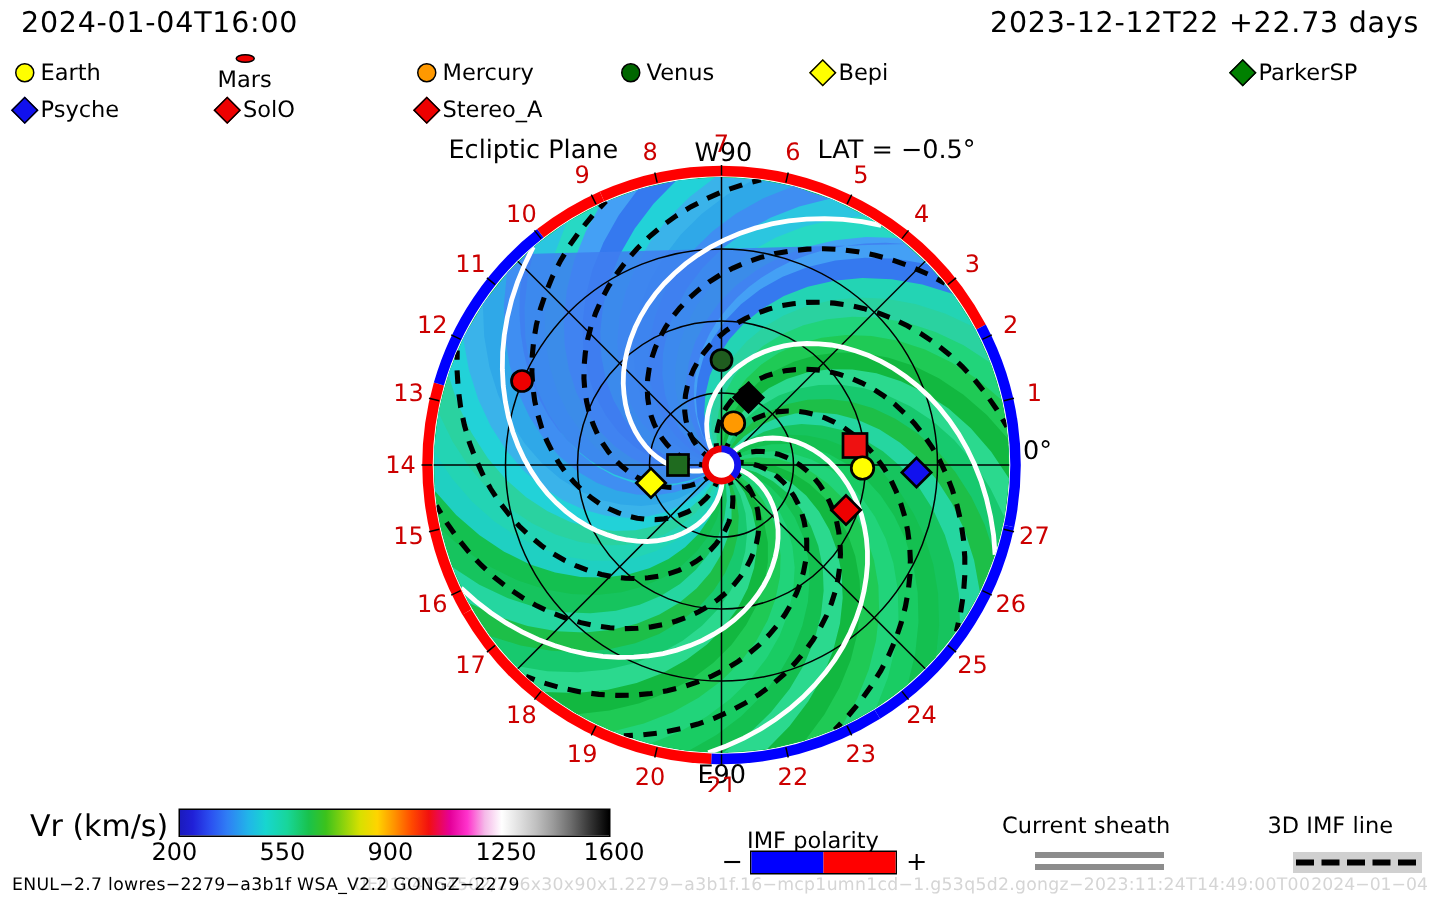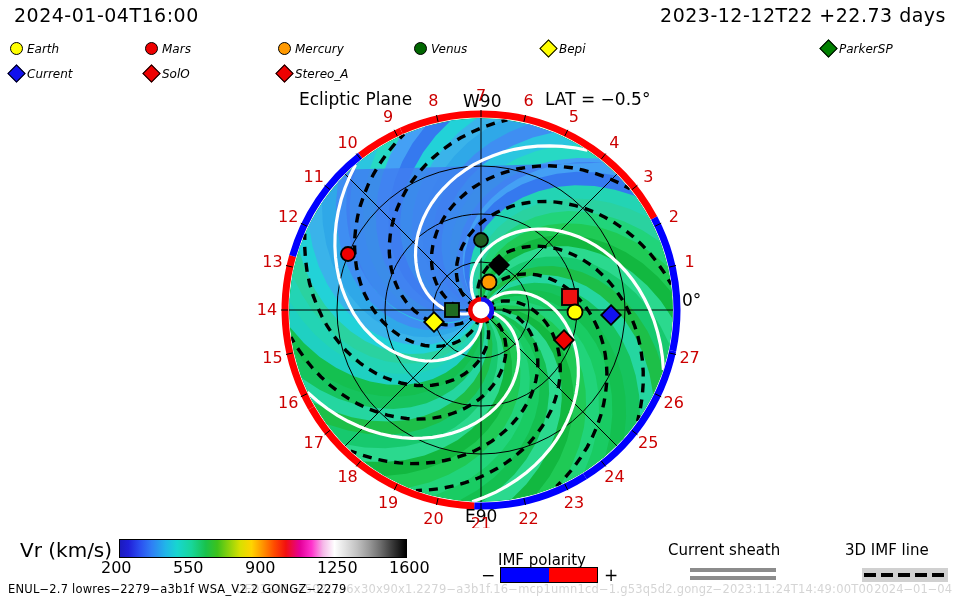--- a/index.html
+++ b/index.html
@@ -9,21 +9,21 @@
   .abs{position:absolute;}
 
   
   #date-left{left:14px;top:4px;font-size:19px;letter-spacing:.5px;}
   #date-right{right:14px;top:4px;font-size:19px;letter-spacing:.5px;text-align:right;}
 
   
   #legend{left:10px;top:36px;width:940px;}
   .leg-row{position:relative;height:25px;}
   .leg-item{position:absolute;display:flex;align-items:center;gap:4px;height:25px;}
-  .leg-label{font-size:12px;line-height:1;white-space:nowrap;font-style:italic;}
+  .leg-label{font-size:15px;line-height:1;white-space:nowrap;}
 
   .mk{display:inline-block;position:relative;}
   .mk.circle{width:13px;height:13px;border-radius:50%;border:1.6px solid #000;box-sizing:border-box;}
   .mk.diamond{width:13px;height:13px;border:1.6px solid #000;box-sizing:border-box;
               transform:rotate(45deg);}
 
   
   #plot{left:0;top:88px;width:960px;height:440px;}
   #plot svg{display:block;}
 
@@ -71,21 +71,21 @@
 
 <div class="abs" id="date-left">2024-01-04T16:00</div>
 <div class="abs" id="date-right">2023-12-12T22 +22.73 days</div>
 
 <div class="abs" id="legend">
   <div class="leg-row" id="leg-row-0">
       <div class="leg-item" style="left: 0px;">
         <span class="mk circle" style="background: rgb(255, 255, 0);"></span>
         <span class="leg-label">Earth</span>
       </div>
-      <div class="leg-item" style="left: 135px;">
+      <div class="leg-item" style="left: 135px; flex-direction: column;">
         <span class="mk circle" style="background: rgb(238, 0, 0);"></span>
         <span class="leg-label">Mars</span>
       </div>
       <div class="leg-item" style="left: 268px;">
         <span class="mk circle" style="background: rgb(255, 153, 0);"></span>
         <span class="leg-label">Mercury</span>
       </div>
       <div class="leg-item" style="left: 404px;">
         <span class="mk circle" style="background: rgb(0, 102, 0);"></span>
         <span class="leg-label">Venus</span>
@@ -95,21 +95,21 @@
         <span class="leg-label">Bepi</span>
       </div>
       <div class="leg-item" style="left: 812px;">
         <span class="mk diamond" style="background: rgb(0, 128, 0);"></span>
         <span class="leg-label">ParkerSP</span>
       </div>
     </div>
   <div class="leg-row" id="leg-row-1">
       <div class="leg-item" style="left: 0px;">
         <span class="mk diamond" style="background: rgb(17, 17, 238);"></span>
-        <span class="leg-label">Current</span>
+        <span class="leg-label">Psyche</span>
       </div>
       <div class="leg-item" style="left: 135px;">
         <span class="mk diamond" style="background: rgb(238, 0, 0);"></span>
         <span class="leg-label">SolO</span>
       </div>
       <div class="leg-item" style="left: 268px;">
         <span class="mk diamond" style="background: rgb(238, 0, 0);"></span>
         <span class="leg-label">Stereo_A</span>
       </div>
     </div>

